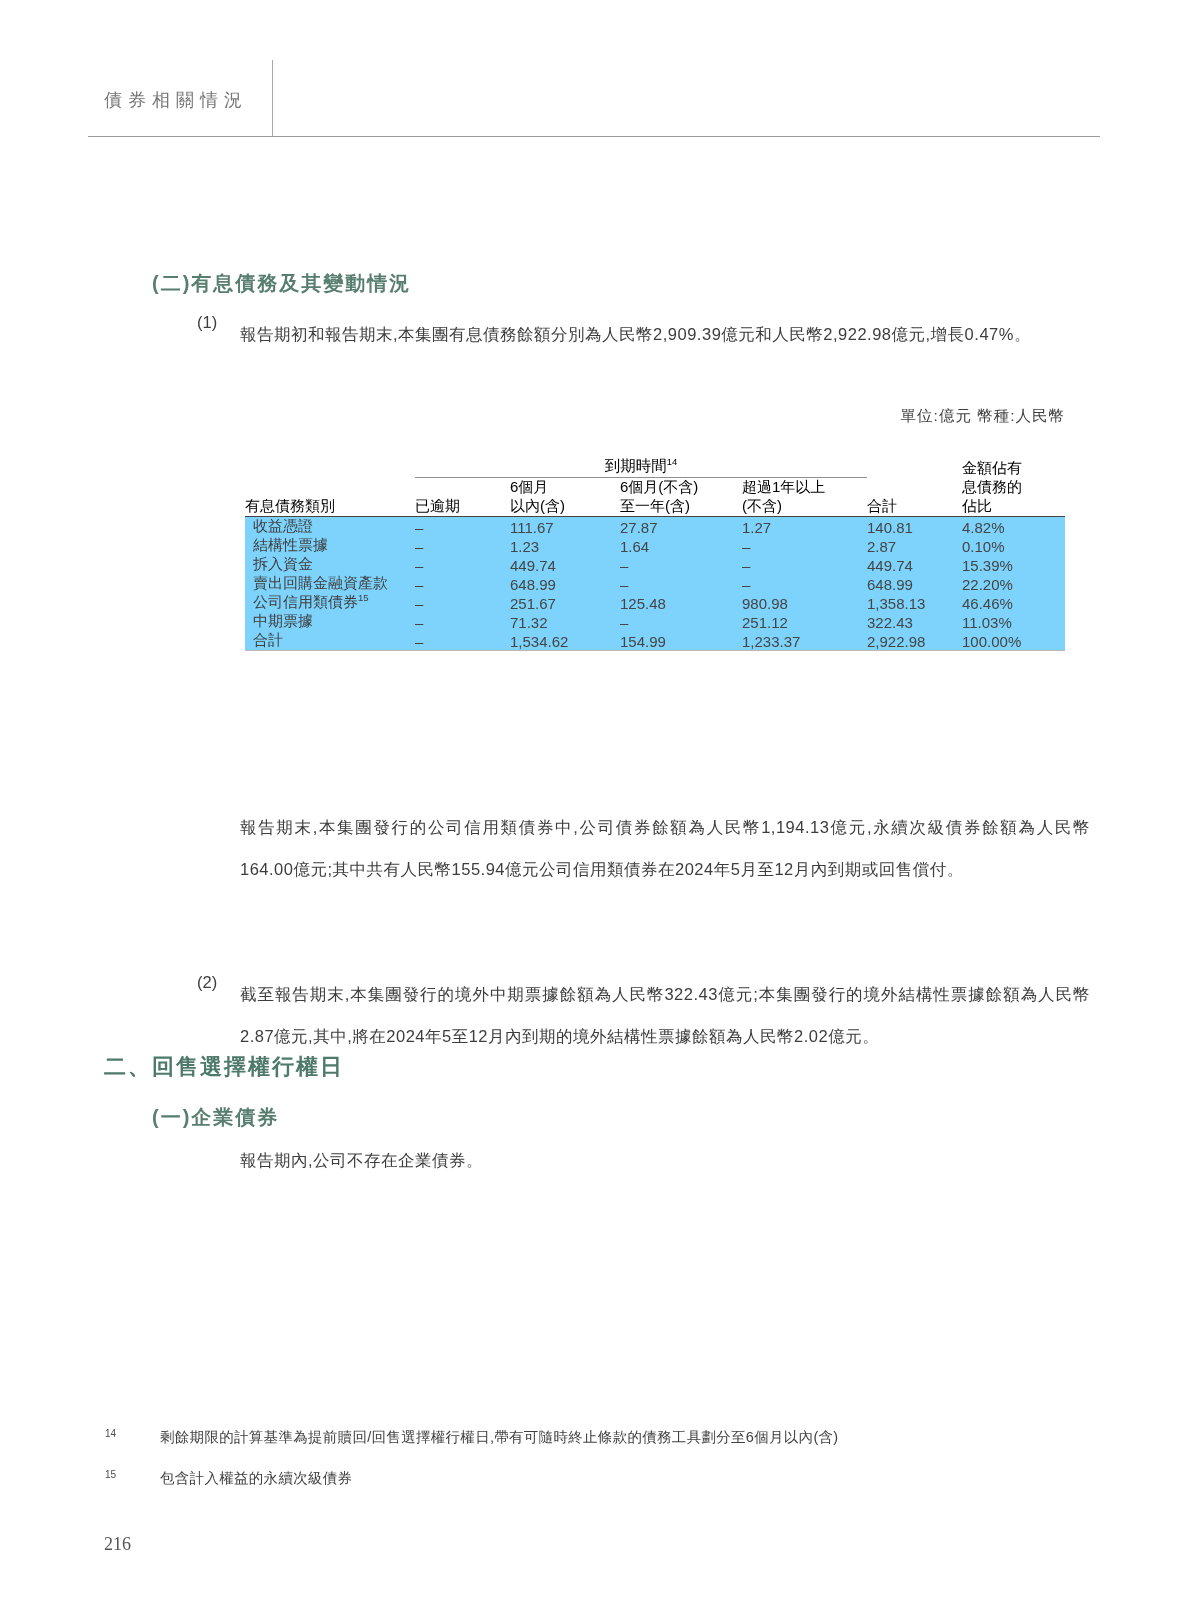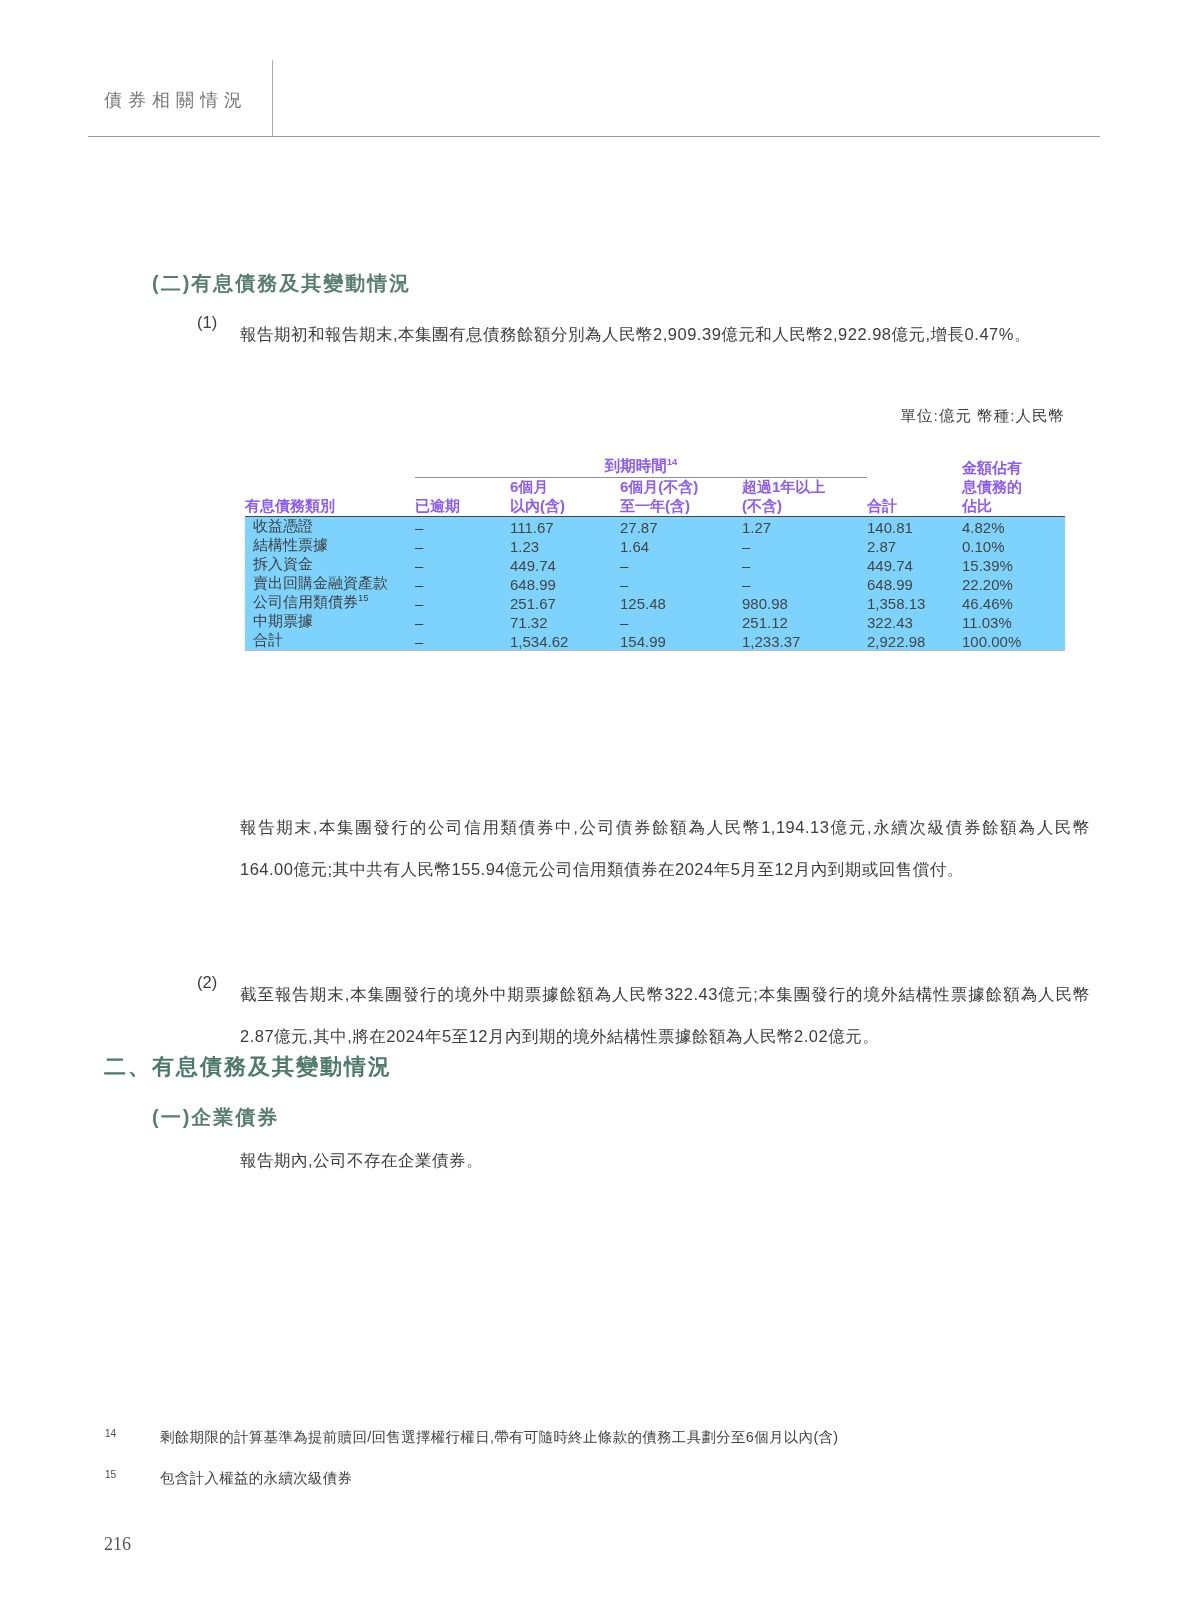--- a/index.html
+++ b/index.html
@@ -34,21 +34,21 @@
   .item2-num{left:197px;top:973px;}
   .item2-text{left:240px;top:973px;width:850px;}
   .simple-para{left:240px;top:1150px;font-size:16.5px;letter-spacing:0.5px;}
 
   
   .tbl-wrap{left:245px;top:456px;width:820px;}
   table.debt{border-collapse:collapse;table-layout:fixed;width:820px;font-size:15px;color:#454545;}
   table.debt td{padding:0;vertical-align:bottom;}
   .num{font-variant-numeric:tabular-nums;}
   .cat{text-align:left;}
-  thead td{font-weight:bold;color:#8b5cf6;}
+  thead td{font-weight:normal;color:#000000;}
   .maturity-cell{text-align:center;font-size:15.5px;padding-bottom:10px;border-bottom:1px solid #8f8f8f;}
   .hdr-b td{padding-top:9px;}
   .hdr-c td{padding-top:7px;padding-bottom:11px;}
   tbody{background:#7dd3fc;}
   tbody tr:first-child td{border-top:1.5px solid #454545;}
   tbody tr:last-child td{border-bottom:1px solid #b8b8b8;}
   tbody td{padding-top:6px;padding-bottom:7px;}
   tbody td.cat{padding-left:8px;color:#3f3f3f;}
   sup{font-size:9.5px;line-height:0;}
 
@@ -174,21 +174,21 @@
       </tr>
     </tbody>
   </table>
 </div>
 
 <div class="abs para after-table-para">報告期末,本集團發行的公司信用類債券中,公司債券餘額為人民幣1,194.13億元,永續次級債券餘額為人民幣164.00億元;其中共有人民幣155.94億元公司信用類債券在2024年5月至12月內到期或回售償付。</div>
 
 <div class="abs list-num item2-num">(2)</div>
 <div class="abs para item2-text">截至報告期末,本集團發行的境外中期票據餘額為人民幣322.43億元;本集團發行的境外結構性票據餘額為人民幣2.87億元,其中,將在2024年5至12月內到期的境外結構性票據餘額為人民幣2.02億元。</div>
 
-<div class="abs big-heading">二、有息債務及其變動情況</div>
+<div class="abs big-heading">二、回售選擇權行權日</div>
 <div class="abs h-green sub-heading">(一)企業債券</div>
 <div class="abs simple-para">報告期內,公司不存在企業債券。</div>
 
 <div class="abs footnote-num fn14n">14</div>
 <div class="abs footnote-text fn14t">剩餘期限的計算基準為提前贖回/回售選擇權行權日,帶有可隨時終止條款的債務工具劃分至6個月以內(含)</div>
 <div class="abs footnote-num fn15n">15</div>
 <div class="abs footnote-text fn15t">包含計入權益的永續次級債券</div>
 
 <div class="abs page-number">216</div>
 

